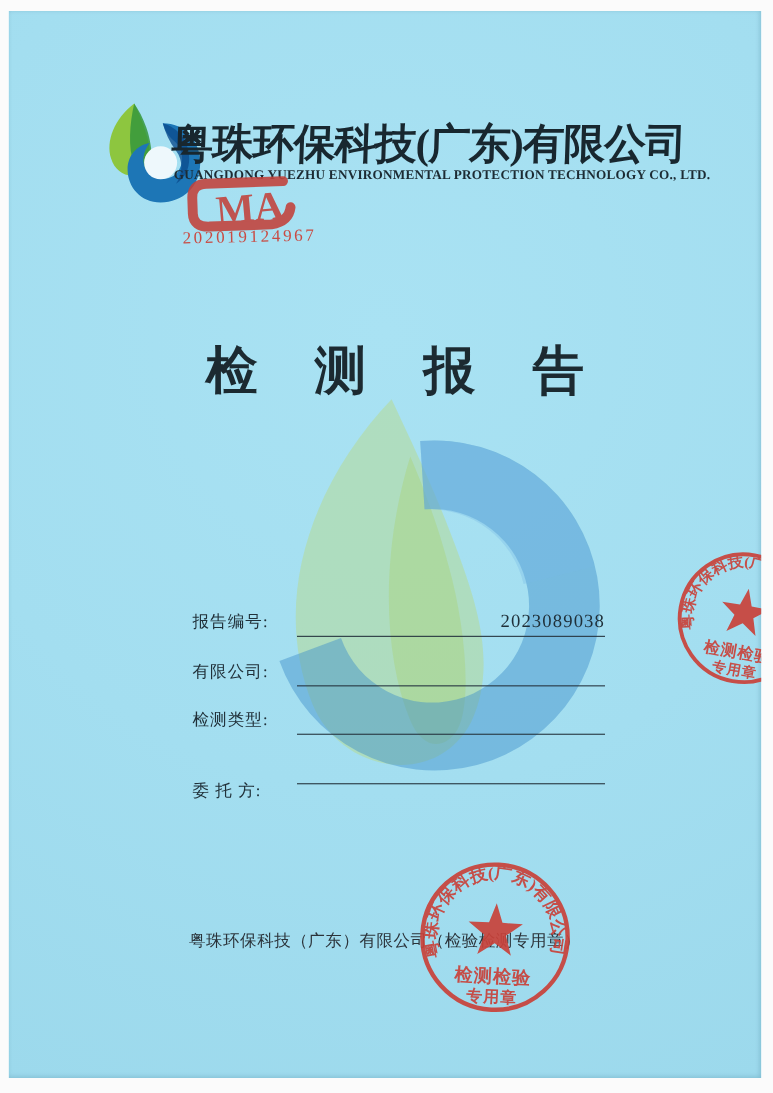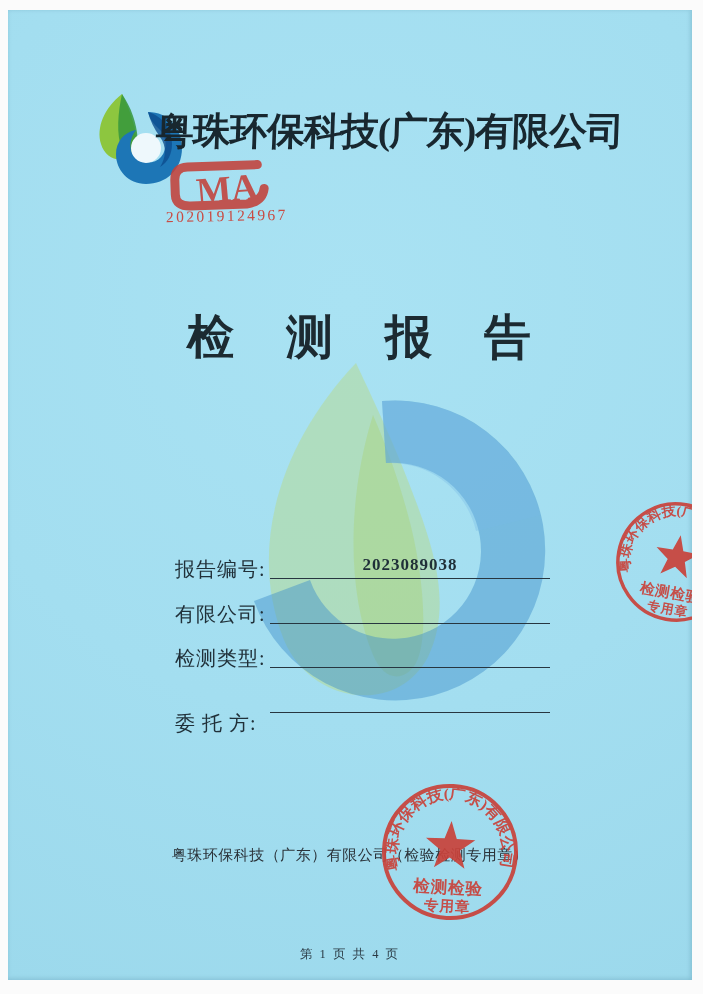--- a/index.html
+++ b/index.html
@@ -33,22 +33,22 @@
   
   .title-row{
     position:absolute;left:0;top:300px;width:100%;height:54px;
     display:flex;justify-content:center;align-items:center;gap:52px;
     padding-left:18px;box-sizing:border-box;
   }
   .title-char{font-size:47px;font-weight:600;color:#1c2a31;}
   
   .watermark{position:absolute;left:180px;top:345px;width:385px;height:390px;pointer-events:none;}
   
-  .field-label{position:absolute;left:167px;font-size:20px;letter-spacing:1px;color:#203039;white-space:pre;}
-  .field-value{position:absolute;left:262px;width:280px;text-align:center;font-size:17px;letter-spacing:1px;color:#1f2f38;font-weight:bold;}
+  .field-label{position:absolute;left:167px;font-size:15px;letter-spacing:1px;color:#203039;white-space:pre;}
+  .field-value{position:absolute;left:262px;width:280px;text-align:right;font-size:17px;letter-spacing:1px;color:#1f2f38;}
   .field-line{position:absolute;left:262px;width:280px;border-top:1.6px solid #273640;}
   
   .company-seal-line{
     position:absolute;left:0;top:836px;width:100%;text-align:center;
     font-size:15px;letter-spacing:.5px;color:#2b333a;
   }
   .seal{position:absolute;opacity:.92;}
   .seal-bottom{left:367px;top:767px;width:150px;height:150px;transform:rotate(3deg);}
   .seal-right{left:602px;top:486px;width:132px;height:132px;transform:rotate(10deg);}
   .page-indicator{
@@ -64,20 +64,21 @@
 
   <svg class="logo" viewBox="0 0 104 106" aria-hidden="true">
     <path d="M34 4 C16 18 8 38 13 54 C17 68 32 74 42 66 C50 59 49 44 45 32 C42 21 38 12 34 4 Z" fill="#8dc63f"></path>
     <path d="M34 4 C30 22 28 44 34 60 C37 68 43 70 47 66 C52 60 50 40 45 26 C42 17 38 10 34 4 Z" fill="#35973c" opacity=".85"></path>
     <path d="M60 22 C80 22 94 38 94 58 C94 80 78 94 58 94 C40 94 28 80 28 64 C28 52 36 42 48 40 C42 48 40 58 46 66 C52 74 66 75 73 67 C80 59 79 45 70 38 C66 34 62 30 60 22 Z" fill="#1d76b6"></path>
     <path d="M60 22 C74 26 84 38 84 54 C84 64 80 72 72 77 C78 68 79 56 72 47 C66 39 62 30 60 22 Z" fill="#0c4e8f" opacity=".8"></path>
     <circle cx="58" cy="58" r="15" fill="#eef8fc"></circle>
   </svg>
 
   <div class="company-zh">粤珠环保科技(广东)有限公司</div>
+  <div class="company-en">GUANGDONG YUEZHU ENVIRONMENTAL PROTECTION TECHNOLOGY CO., LTD.</div>
 
   <svg class="cma" viewBox="0 0 104 52" aria-hidden="true">
     <path d="M92 7 L22 7 Q 9 7 9 20 L 9 34 Q 9 46 24 46 L 80 46 Q 96 44 98 31" fill="none" stroke="#c3413a" stroke-width="9" stroke-linecap="round"></path>
     <text x="30" y="43" font-size="37" font-weight="bold" fill="#c3413a" font-family="Liberation Sans, DejaVu Sans, sans-serif" transform="rotate(-3 52 26)">MA</text>
   </svg>
   <div class="cma-number">202019124967</div>
 
   <div class="title-row">
     <span class="title-char">检</span>
     <span class="title-char">测</span>
@@ -126,15 +127,14 @@
       </defs>
     <circle cx="75" cy="75" r="66" fill="none" stroke="#c9423a" stroke-width="4"></circle>
     <text font-size="15" font-weight="bold" fill="#c9423a">
       <textPath href="#sealArcB" startOffset="0" textLength="200" lengthAdjust="spacingAndGlyphs">粤珠环保科技(广东)有限公司</textPath>
     </text>
     <polygon fill="#c9423a" transform="translate(75,70)" points="0,-26 6.1,-8.4 24.7,-8 9.9,3.2 15.3,21 0,10.4 -15.3,21 -9.9,3.2 -24.7,-8 -6.1,-8.4"></polygon>
     <text x="75" y="116" text-anchor="middle" font-size="16.5" font-weight="bold" fill="#c9423a" letter-spacing="1">检测检验</text>
     <text x="75" y="134" text-anchor="middle" font-size="14.5" font-weight="bold" fill="#c9423a" letter-spacing="1">专用章</text>
   </svg>
 
-  <div class="page-indicator">第 1 页 共 4 页</div>
 
 </div>
 
 </body></html>

